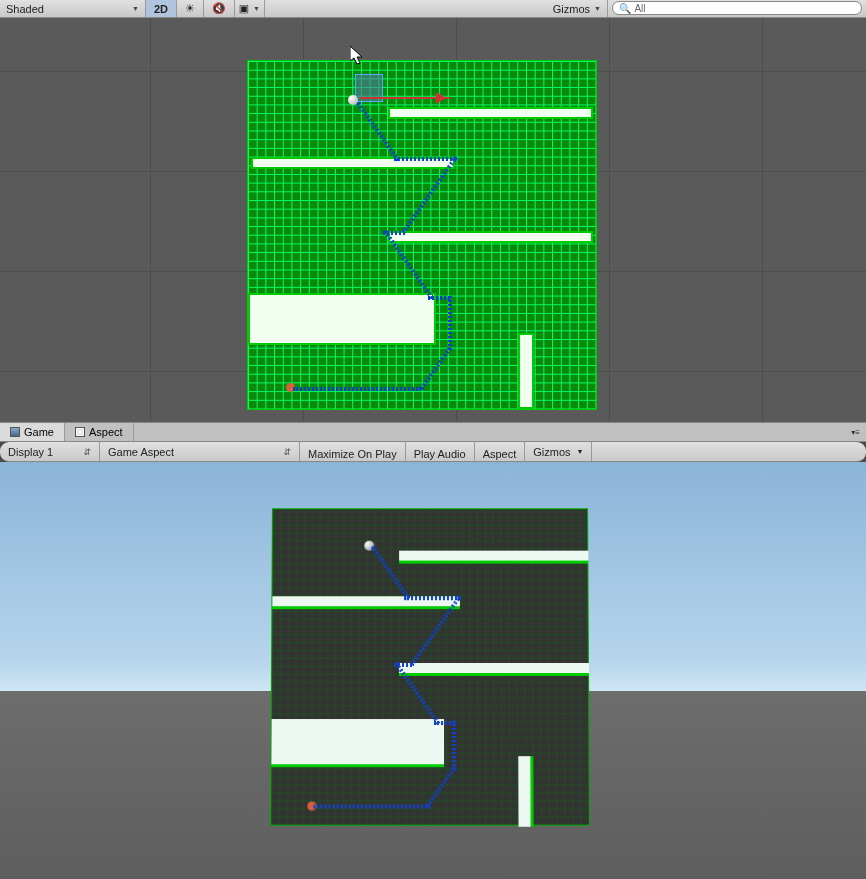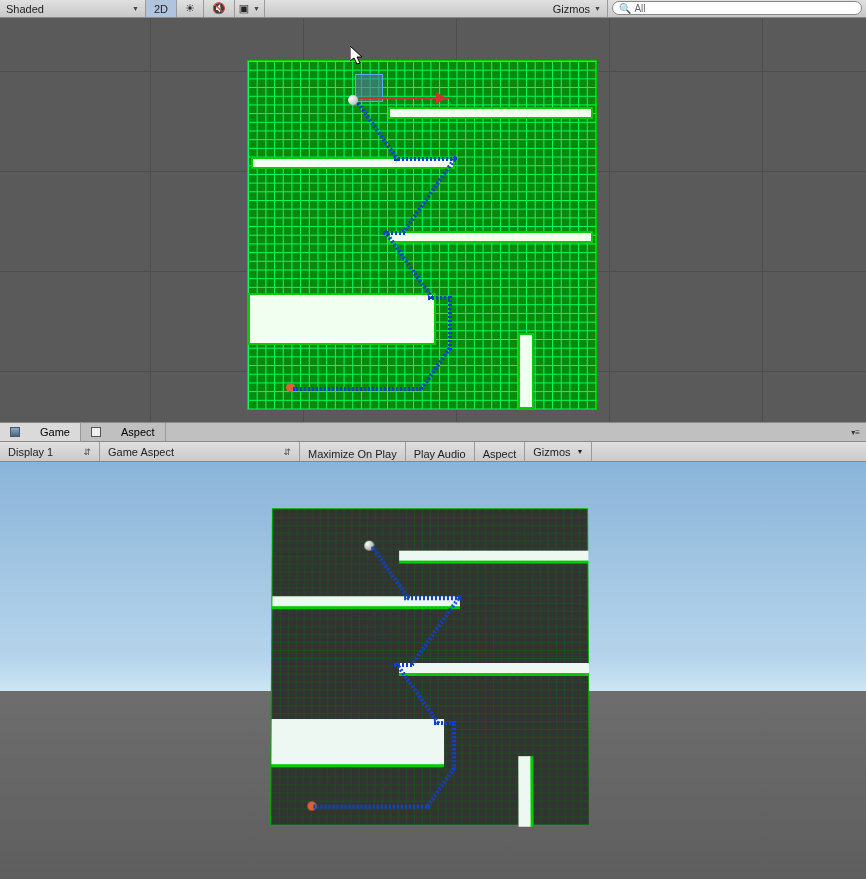--- a/index.html
+++ b/index.html
@@ -8,21 +8,21 @@
   
   .scene-toolbar {
     height: 18px;
     background: linear-gradient(#e0e0e0,#c8c8c8);
     border-bottom: 1px solid #8a8a8a;
     display: flex; align-items: stretch; font-size: 11px; color: #222;
   }
   .tb-dd { display:flex; align-items:center; padding:0 6px; border-right:1px solid #9a9a9a; gap:4px; cursor:pointer; }
   .tb-dd .tri { font-size:7px; color:#444; }
   .tb-btn { display:flex; align-items:center; justify-content:center; padding:0 8px; border-right:1px solid #9a9a9a; cursor:pointer; }
-  .tb-btn.active { background:#b0c4de; }
+  .tb-btn.active { background:#b0c4de;font-weight:bold; }
   .spacer { flex:1; }
   .search-box { background:#fff; border:1px solid #888; border-radius:8px; height:14px; margin:1px 4px; width:250px; display:flex; align-items:center; padding:0 6px; font-size:10px; color:#666; gap:3px; }
 
   
   .scene-view {
     height: 404px; width:100%; position:relative; background:#5a5a5a;
     background-image:
       linear-gradient(#4d4d4d 1px, transparent 1px),
       linear-gradient(90deg,#4d4d4d 1px, transparent 1px);
     background-size: 153px 100px;
@@ -47,29 +47,29 @@
   .arrow-x { position:absolute; left:112px; top:36px; width:90px; height:2px; background:#c33; }
   .arrow-x::after { content:''; position:absolute; right:-2px; top:-5px; border:6px solid transparent; border-left:10px solid #c33; }
   .path { position:absolute; border:2px dotted #1040d0; background:transparent; }
   .path.h { height:0; }
   .path.v { width:0; }
   .path.d { width:0; transform-origin:top; }
   .target-ring { position:absolute; left:165px; top:170px; width:14px; height:8px; border:1px solid #888; border-radius:50%; background:transparent; }
 
   
   .tab-strip { height:20px; background:#c0c0c0; border-top:1px solid #888; border-bottom:1px solid #888; display:flex; align-items:stretch; font-size:11px; }
-  .tab { display:flex; align-items:center; gap:20px; padding:0 10px; border-right:1px solid #9a9a9a; cursor:pointer; }
+  .tab { display:flex; align-items:center; gap:4px; padding:0 10px; border-right:1px solid #9a9a9a; cursor:pointer; }
   .tab.active { background:#dadada; }
   .tab-icon { width:10px; height:10px; border:1px solid #555; }
   .tab-icon.game { background:linear-gradient(#8ac, #468); }
   .tab-icon.console { background:#eee; }
   .menu-dots { margin-left:auto; padding:0 6px; display:flex; align-items:center; font-size:8px; color:#333; cursor:pointer; }
 
   
-  .game-toolbar { height:20px; background:linear-gradient(#e0e0e0,#cacaca); border-bottom:1px solid #888; display:flex; align-items:stretch; font-size:11px; color:#222; }
+  .game-toolbar { height:20px; background:linear-gradient(#e0e0e0,#cacaca); border-bottom:1px solid #888; display:flex; align-items:stretch; font-size:11px; color:#222;border-radius:9px; }
   .g-dd { display:flex; align-items:center; padding:0 8px; border-right:1px solid #9a9a9a; gap:6px; cursor:pointer; }
   .g-dd .swp { font-size:9px; color:#555; }
   .scale-grp { display:flex; align-items:center; padding:0 8px; gap:6px; border-right:1px solid #9a9a9a; }
   .slider-track { width:150px; height:4px; background:#999; border-radius:2px; position:relative; }
   .slider-thumb { position:absolute; left:2px; top:-4px; width:12px; height:12px; border-radius:50%; background:#ddd; border:1px solid #666; cursor:grab; }
   .g-btn { display:flex; align-items:center; padding:12px 8px; border-right:1px solid #9a9a9a; cursor:pointer; }
 
   
   .game-view { height:417px; position:relative; overflow:hidden;
     background:linear-gradient(#8ab4d8 0%, #b7d5ec 48%, #cfe6f4 55%, #6d6d6d 55%, #5e5e5e 100%);

